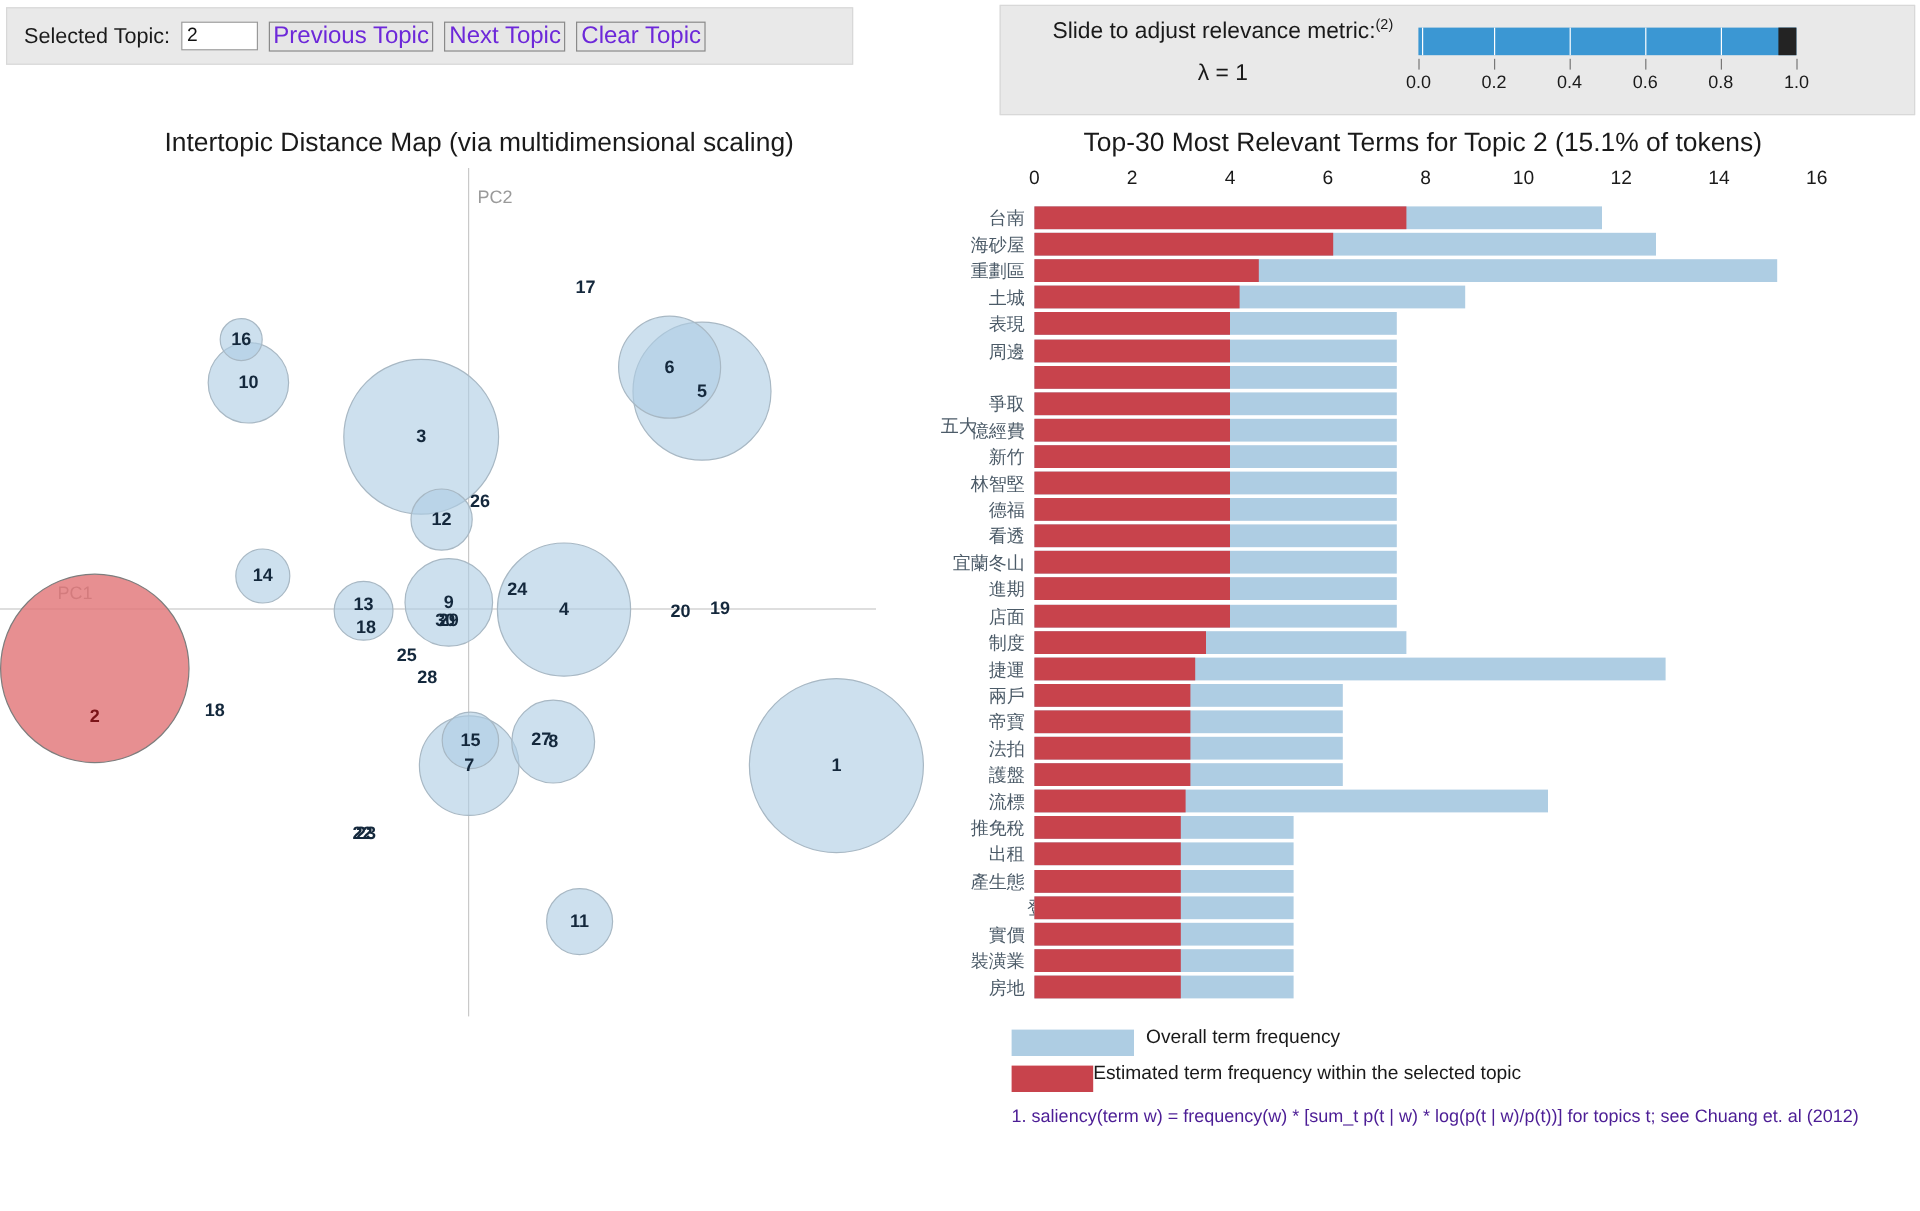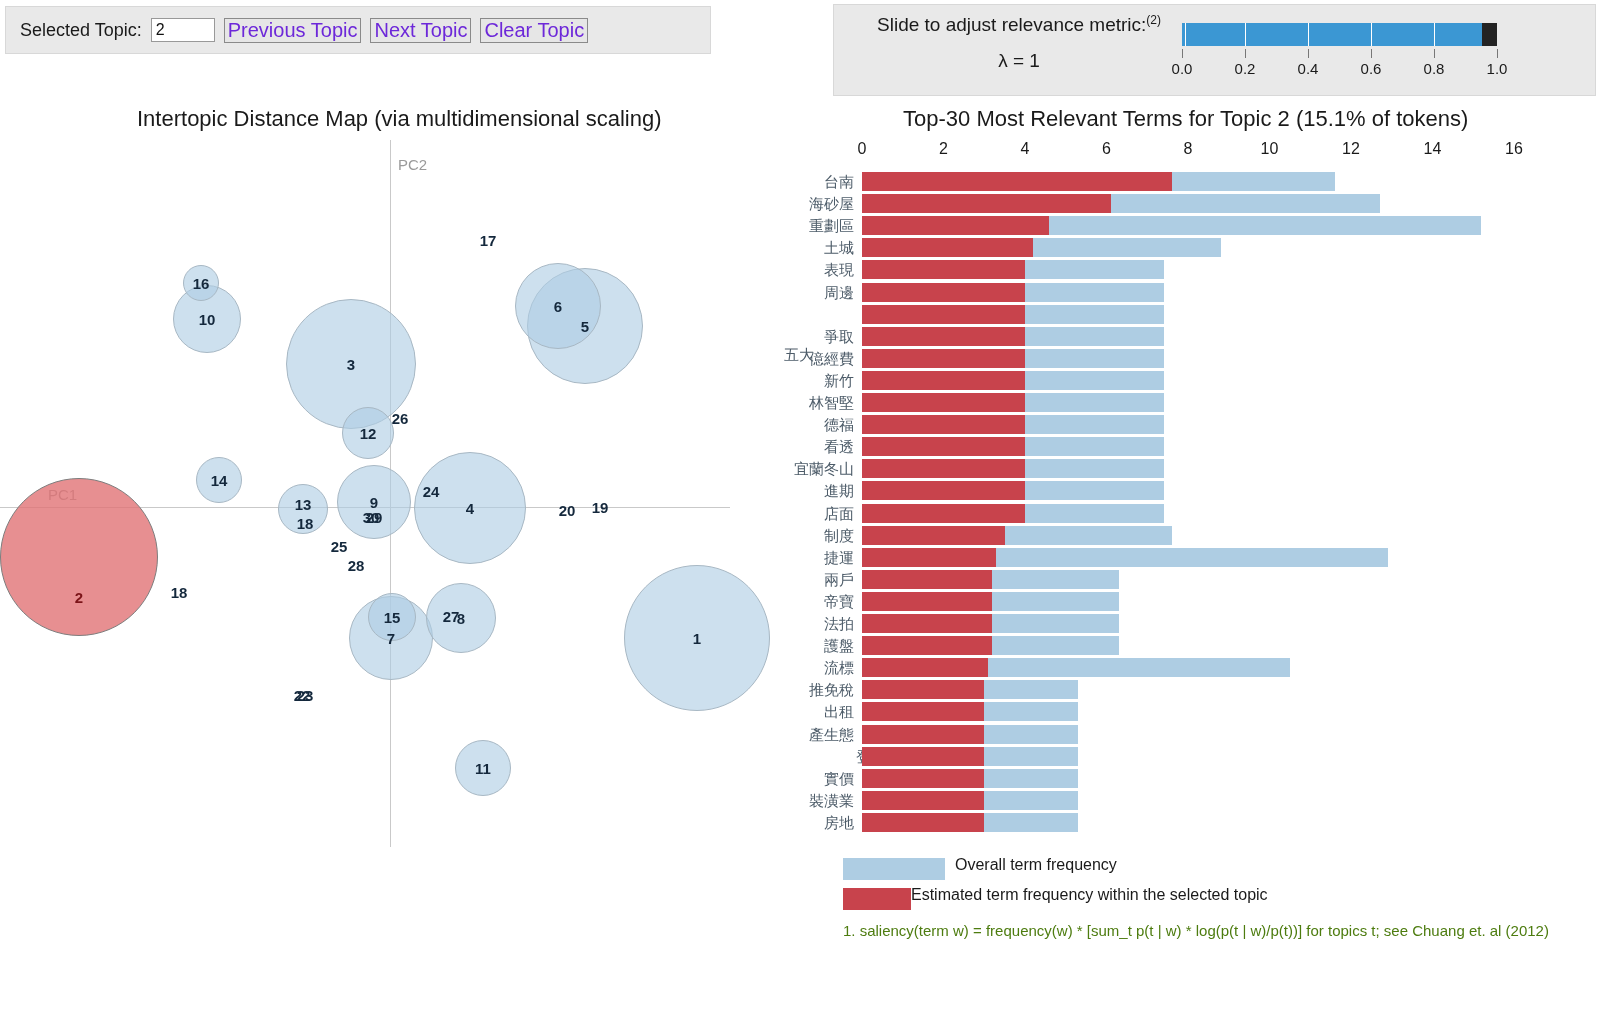--- a/index.html
+++ b/index.html
@@ -61,21 +61,21 @@
   .brow{position:absolute;height:22px;left:0;right:0;}
   .tlabel{position:absolute;right:0;top:0;font-size:15px;color:#4c5b68;white-space:nowrap;
     line-height:22px;font-family:"DejaVu Sans",sans-serif;}
   .bar-overall{position:absolute;top:1px;height:19px;background:#aecde3;}
   .bar-topic{position:absolute;top:1px;height:19px;background:#c8434c;}
 
   
   #bar-legend{position:absolute;left:843px;top:852px;width:740px;height:150px;}
   .lg-sw{position:absolute;width:102px;height:22px;}
   .lg-tx{position:absolute;font-size:16px;color:#1a1a1a;white-space:nowrap;}
-  .fn{position:absolute;font-size:15px;color:#4d7c0f;white-space:nowrap;}
+  .fn{position:absolute;font-size:15px;color:#4c1d95;white-space:nowrap;}
 </style>
 </head>
 <body>
 
 <div class="root">
 
   <div class="ctrlbar" id="left-ctrl">
     <div class="ctrl-row">
       <span class="ctrl-label">Selected Topic:</span>
       <input class="topic-input" type="text" value="2" style="">

